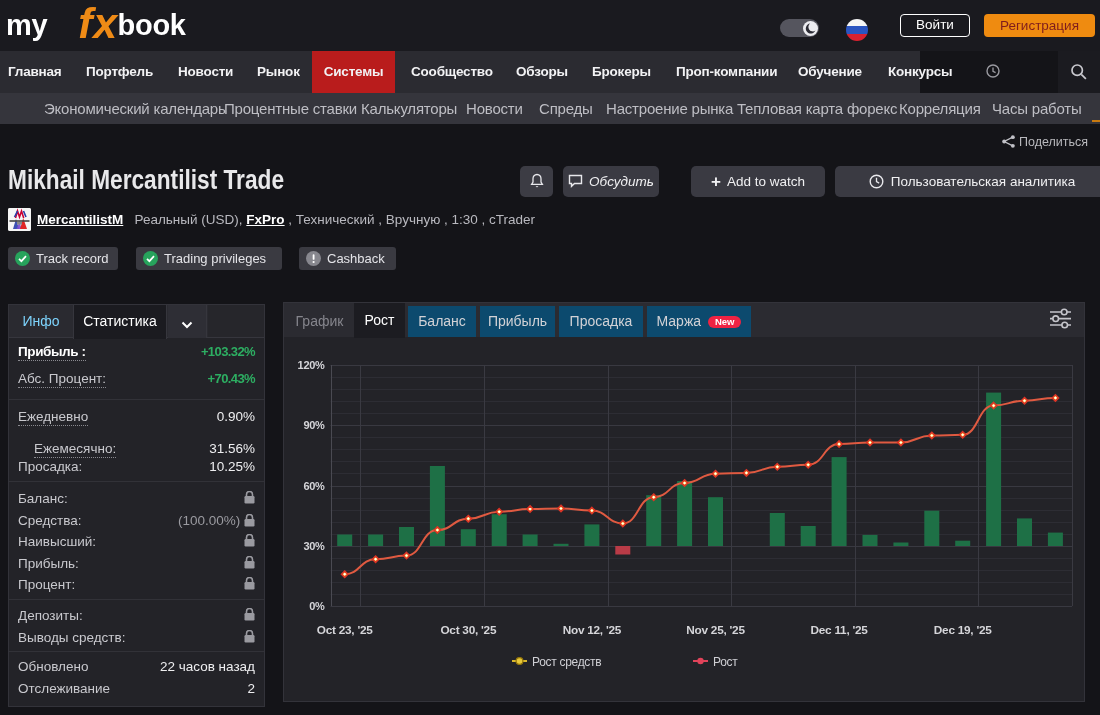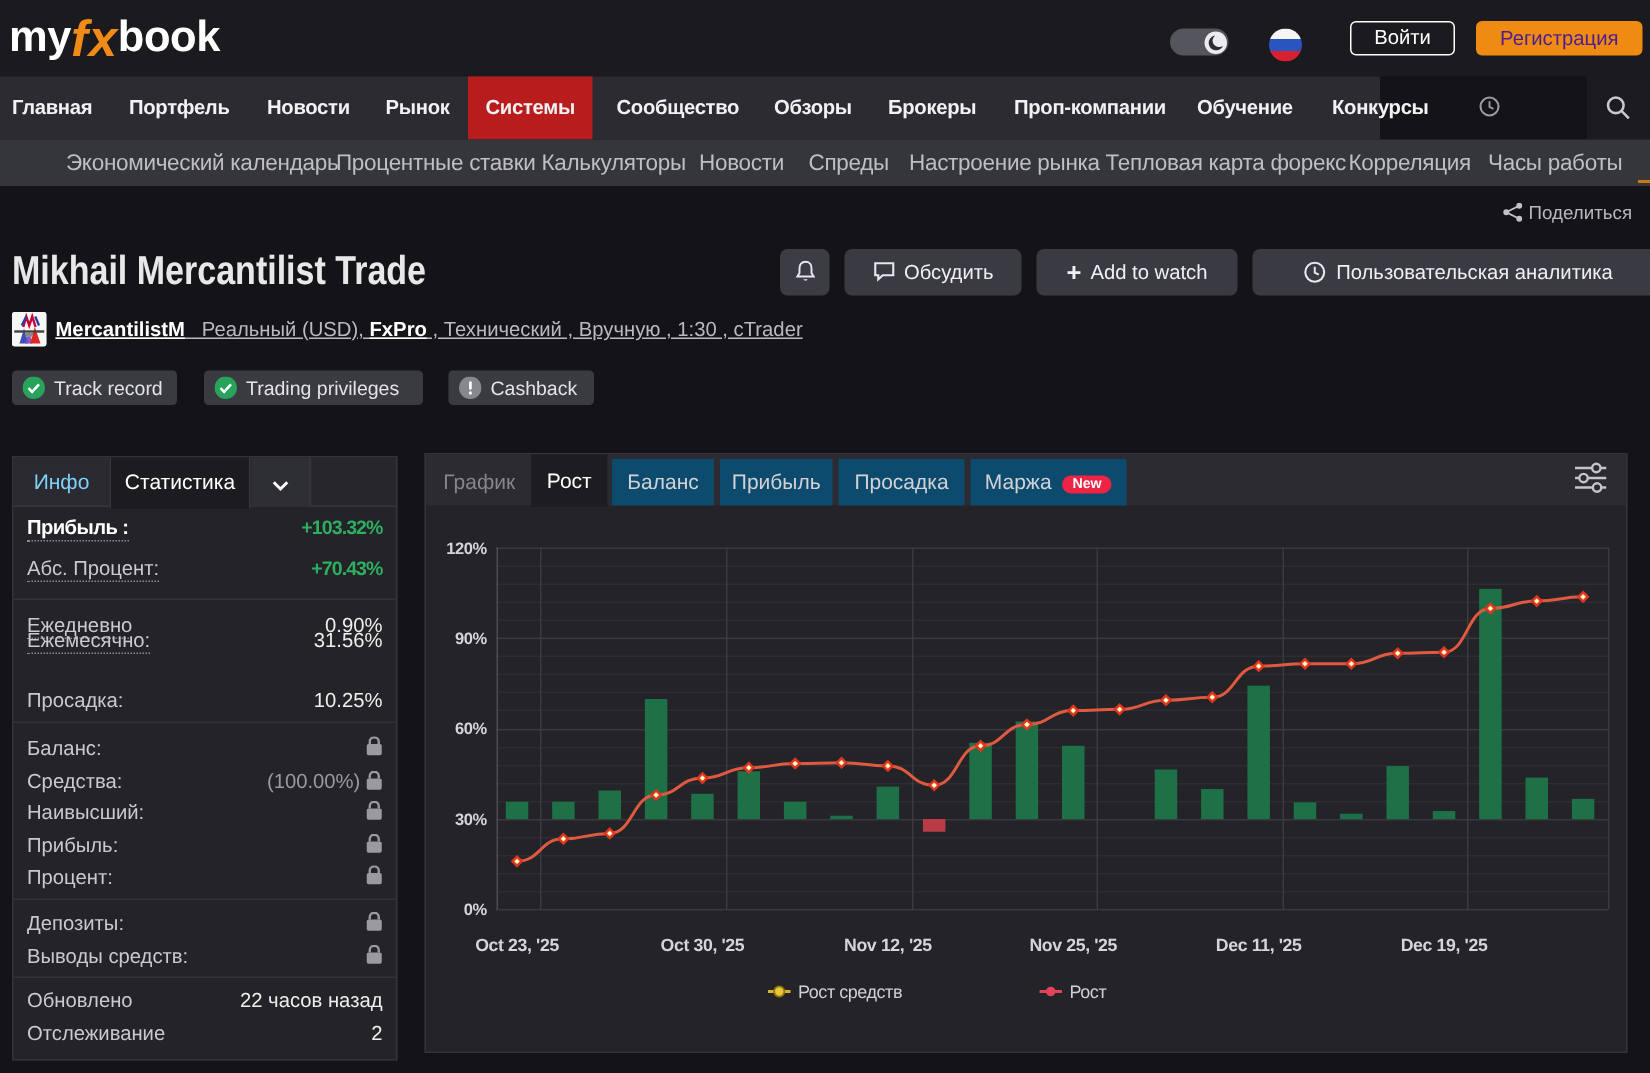--- a/index.html
+++ b/index.html
@@ -1,41 +1,41 @@
 <!DOCTYPE html>
 <html><head>
 <meta charset="utf-8">
 <style>
 * { margin:0; padding:0; box-sizing:border-box; }
 html,body { width:1100px; height:715px; overflow:hidden; background:#141418; font-family:"Liberation Sans",sans-serif; }
 .hdr { position:absolute; left:0; top:0; width:1100px; height:51px; background:#1a1a1f; }
 .logo { position:absolute; left:6px; top:9px; font-size:29px; font-weight:bold; color:#fff; letter-spacing:-0.3px; }
-.logo .fx { color:#ef8b16; font-style:italic; font-weight:bold; letter-spacing:0.5px; font-size:34px; line-height:0; vertical-align:-3px; }
+.logo .fx { color:#ef8b16; font-style:italic; font-weight:bold; letter-spacing:0.5px; font-size:43px; line-height:0; vertical-align:-3px;margin-left:31px; }
 .toggle { position:absolute; left:780px; top:19px; width:39px; height:18px; background:#55555e; border-radius:9px; }
 .toggle .knob { position:absolute; right:1.5px; top:1.5px; width:15px; height:15px; background:#ececf0; border-radius:50%; }
 
 .flag { position:absolute; left:846px; top:19px; width:22px; height:22px; border-radius:50%; overflow:hidden; }
 .flag div { height:7.34px; }
 .btn-login { position:absolute; left:900px; top:14px; width:70px; height:23px; border:1.5px solid #fff; border-radius:4px; color:#fff; font-size:13.5px; text-align:center; line-height:20px; }
-.btn-reg { position:absolute; left:984px; top:14px; width:111px; height:23px; background:#ef8b10; border-radius:4px; color:#4c1d95; font-size:13.5px; text-align:center; line-height:23px; }
+.btn-reg { position:absolute; left:984px; top:14px; width:111px; height:23px; background:#ef8b10; border-radius:4px; color:#7f1d1d; font-size:13.5px; text-align:center; line-height:23px; }
 .nav1 { position:absolute; left:0; top:51px; width:920px; height:42px; background:#2b2b31; }
 .nav1 .it { position:absolute; top:0; height:42px; line-height:42px; color:#f2f2f4; font-size:13.5px; font-weight:bold; letter-spacing:-0.2px; }
 .nav1 .active { background:#b91c1c; }
 .nav2 { position:absolute; left:0; top:93px; width:1100px; height:31px; background:#35353c; }
 .nav2 .it { position:absolute; top:0; height:31px; line-height:31px; color:#bebec4; font-size:15px; font-weight:normal; letter-spacing:-0.2px;margin-left:36px; }
 .clock { position:absolute; left:986px; top:0; height:42px; line-height:42px; color:#9a9aa0; font-size:13px; }
 .searchbox { position:absolute; left:1058px; top:0; width:42px; height:42px; background:#1b1b20; }
 .content { position:absolute; left:0; top:124px; width:1100px; height:591px; background:#141418; }
 .bc { position:absolute; left:8px; top:10px; font-size:11px; color:#85858b; font-weight:bold; }
 .bc b { color:#c9c9cf; }
 .share { position:absolute; left:1002px; top:11px; font-size:12.5px; color:#b9b9bd; }
 h1 { position:absolute; left:8px; top:41px; font-size:27px; color:#e8e8ea; letter-spacing:0px; transform:scaleX(0.84); transform-origin:0 0; white-space:nowrap; }
 .tbtn { position:absolute; top:42px; height:31px; background:#3a3a42; border-radius:5px; color:#f0f0f2; font-size:13.5px; line-height:31px; text-align:center; }
 .acct { position:absolute; left:8px; top:84px; width:23px; height:23px; background:#f5f5f5; border-radius:2px; overflow:hidden; }
-.acctline { position:absolute; left:37px; top:88px; font-size:13.5px; color:#b9b9bf;text-decoration:underline; }
+.acctline { position:absolute; left:37px; top:88px; font-size:13.5px; color:#b9b9bf; }
 .acctline b { color:#fff; }
 .badge { position:absolute; top:123px; height:23px; background:#3a3a41; border-radius:3px; color:#e4e4e8; font-size:13px; line-height:23px; }
 .badge svg { margin:4px 6px -3px 0; }
 .panel { position:absolute; background:#232328; border:1px solid #33333a; }
 .lp { left:8px; top:180px; width:257px; height:403px; }
 .lp-tabs { position:absolute; left:0; top:0; right:0; height:33px; background:#2a2a30; border-bottom:1px solid #36363d; }
 .lp-tab1 { position:absolute; left:0; top:0; width:64px; height:33px; line-height:33px; text-align:center; color:#7dd3fc; font-size:14px; }
 .lp-tab2 { position:absolute; left:64px; top:0; width:94px; height:34px; line-height:33px; text-align:center; color:#fff; font-size:14px; background:#1b1b20; border-left:1px solid #36363d; border-right:1px solid #36363d; }
 .lp-dd { position:absolute; left:159px; top:0; width:39px; height:33px; background:#2e2e35; border-right:1px solid #36363d; text-align:center; padding-top:10px; }
 .srow { position:absolute; left:9px; right:9px; height:22px; font-size:13.5px; color:#c9c9ce; }
@@ -106,21 +106,21 @@
         <circle cx="10" cy="2" r="1.8" fill="#c2c2c8"></circle>
         <circle cx="2" cy="6" r="1.8" fill="#c2c2c8"></circle>
         <circle cx="10" cy="10" r="1.8" fill="#c2c2c8"></circle>
         <path d="M10 2L2 6l8 4" stroke="#c2c2c8" stroke-width="1.2" fill="none"></path>
       </svg>Поделиться</div>
   <h1>Mikhail Mercantilist Trade</h1>
   <div class="tbtn" style="left:520px; width:33px; background:#3c3c44;"><svg width="16" height="16" viewBox="0 0 16 16" style="margin-top:7px">
         <path d="M8 1.5c-2.6 0-4 2-4 4.2V9l-1.4 2.3h10.8L12 9V5.7c0-2.2-1.4-4.2-4-4.2z" fill="none" stroke="#e8e8ec" stroke-width="1.3"></path>
         <path d="M6.6 13.2a1.5 1.5 0 0 0 2.8 0z" fill="#e8e8ec"></path>
       </svg></div>
-  <div class="tbtn" style="left:563px; width:118px;"><svg width="15" height="14" viewBox="0 0 15 14" style="vertical-align:-2px; margin-right:6px;">
+  <div class="tbtn" style="left:563px; width:96px;font-style:italic;"><svg width="15" height="14" viewBox="0 0 15 14" style="vertical-align:-2px; margin-right:6px;">
         <path d="M1.5 1.5h12v8h-7l-3 2.8v-2.8h-2z" fill="none" stroke="#e8e8ec" stroke-width="1.4"></path>
       </svg>Обсудить</div>
   <div class="tbtn" style="left:691px; width:134px;"><span style="font-size:17px; font-weight:bold; vertical-align:-1px; margin-right:6px;">+</span>Add to watch</div>
   <div class="tbtn" style="left:835px; width:274px;"><svg width="15" height="15" viewBox="0 0 15 15" style="vertical-align:-2.5px; margin-right:7px;">
         <circle cx="7.5" cy="7.5" r="6.3" fill="none" stroke="#e8e8ec" stroke-width="1.4"></circle>
         <path d="M7.5 3.8v3.9l2.7 1.4" fill="none" stroke="#e8e8ec" stroke-width="1.3"></path>
       </svg>Пользовательская аналитика</div>
   <div class="acct"><svg width="23" height="23" viewBox="0 0 23 23">
         <rect x="0" y="0" width="23" height="23" fill="#f6f6f6"></rect>
         <path d="M5 21L8 11l3 10z" fill="#3c50b4"></path>
@@ -160,21 +160,21 @@
       </div>
     <div class="srow" style="top:66px;">
         <span class="lbl dotted">Абс. Процент:</span>
         <span class="val green">+70.43%</span>
       </div>
     <div class="ssep" style="top:94px;"></div>
     <div class="srow" style="top:104px;">
         <span class="lbl dotted">Ежедневно</span>
         <span class="val">0.90%</span>
       </div>
-    <div class="srow" style="top:114px;">
+    <div class="srow" style="top:136px;margin-left:16px;">
         <span class="lbl dotted">Ежемесячно:</span>
         <span class="val">31.56%</span>
       </div>
     <div class="srow" style="top:154px;">
         <span class="lbl">Просадка:</span>
         <span class="val">10.25%</span>
       </div>
     <div class="ssep" style="top:176px;"></div>
     <div class="srow" style="top:186px;">
         <span class="lbl">Баланс:</span>

